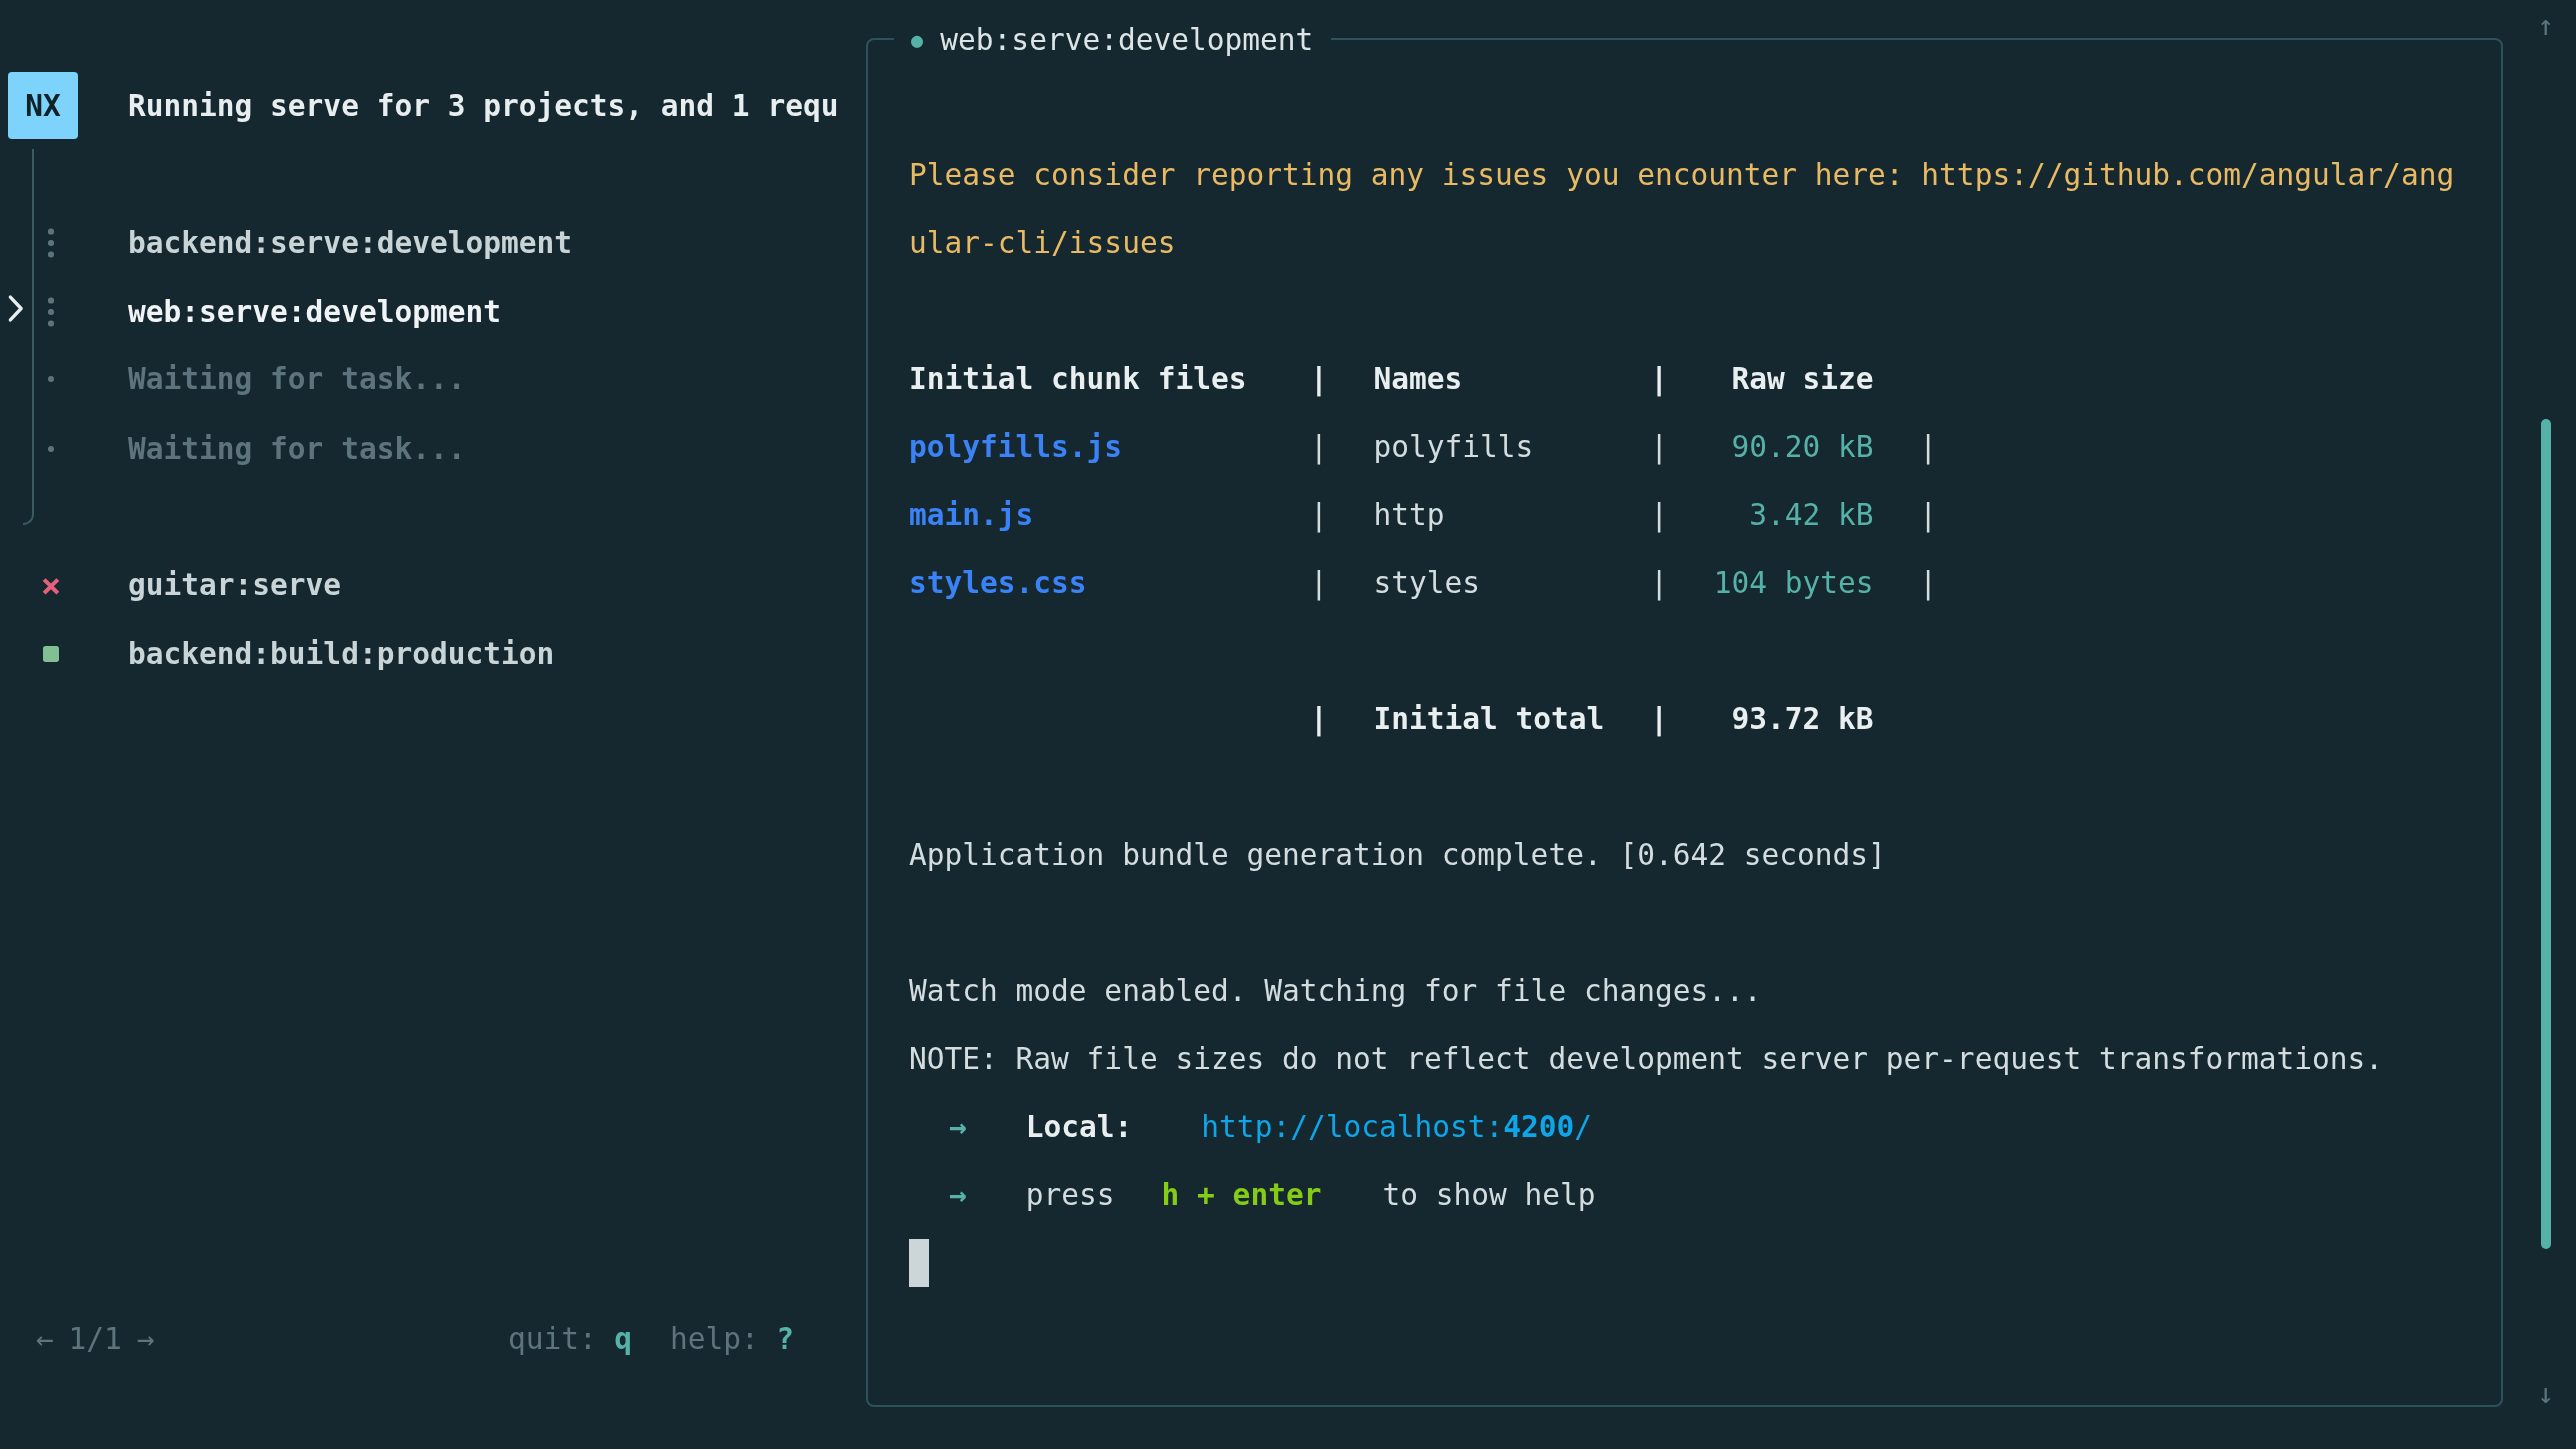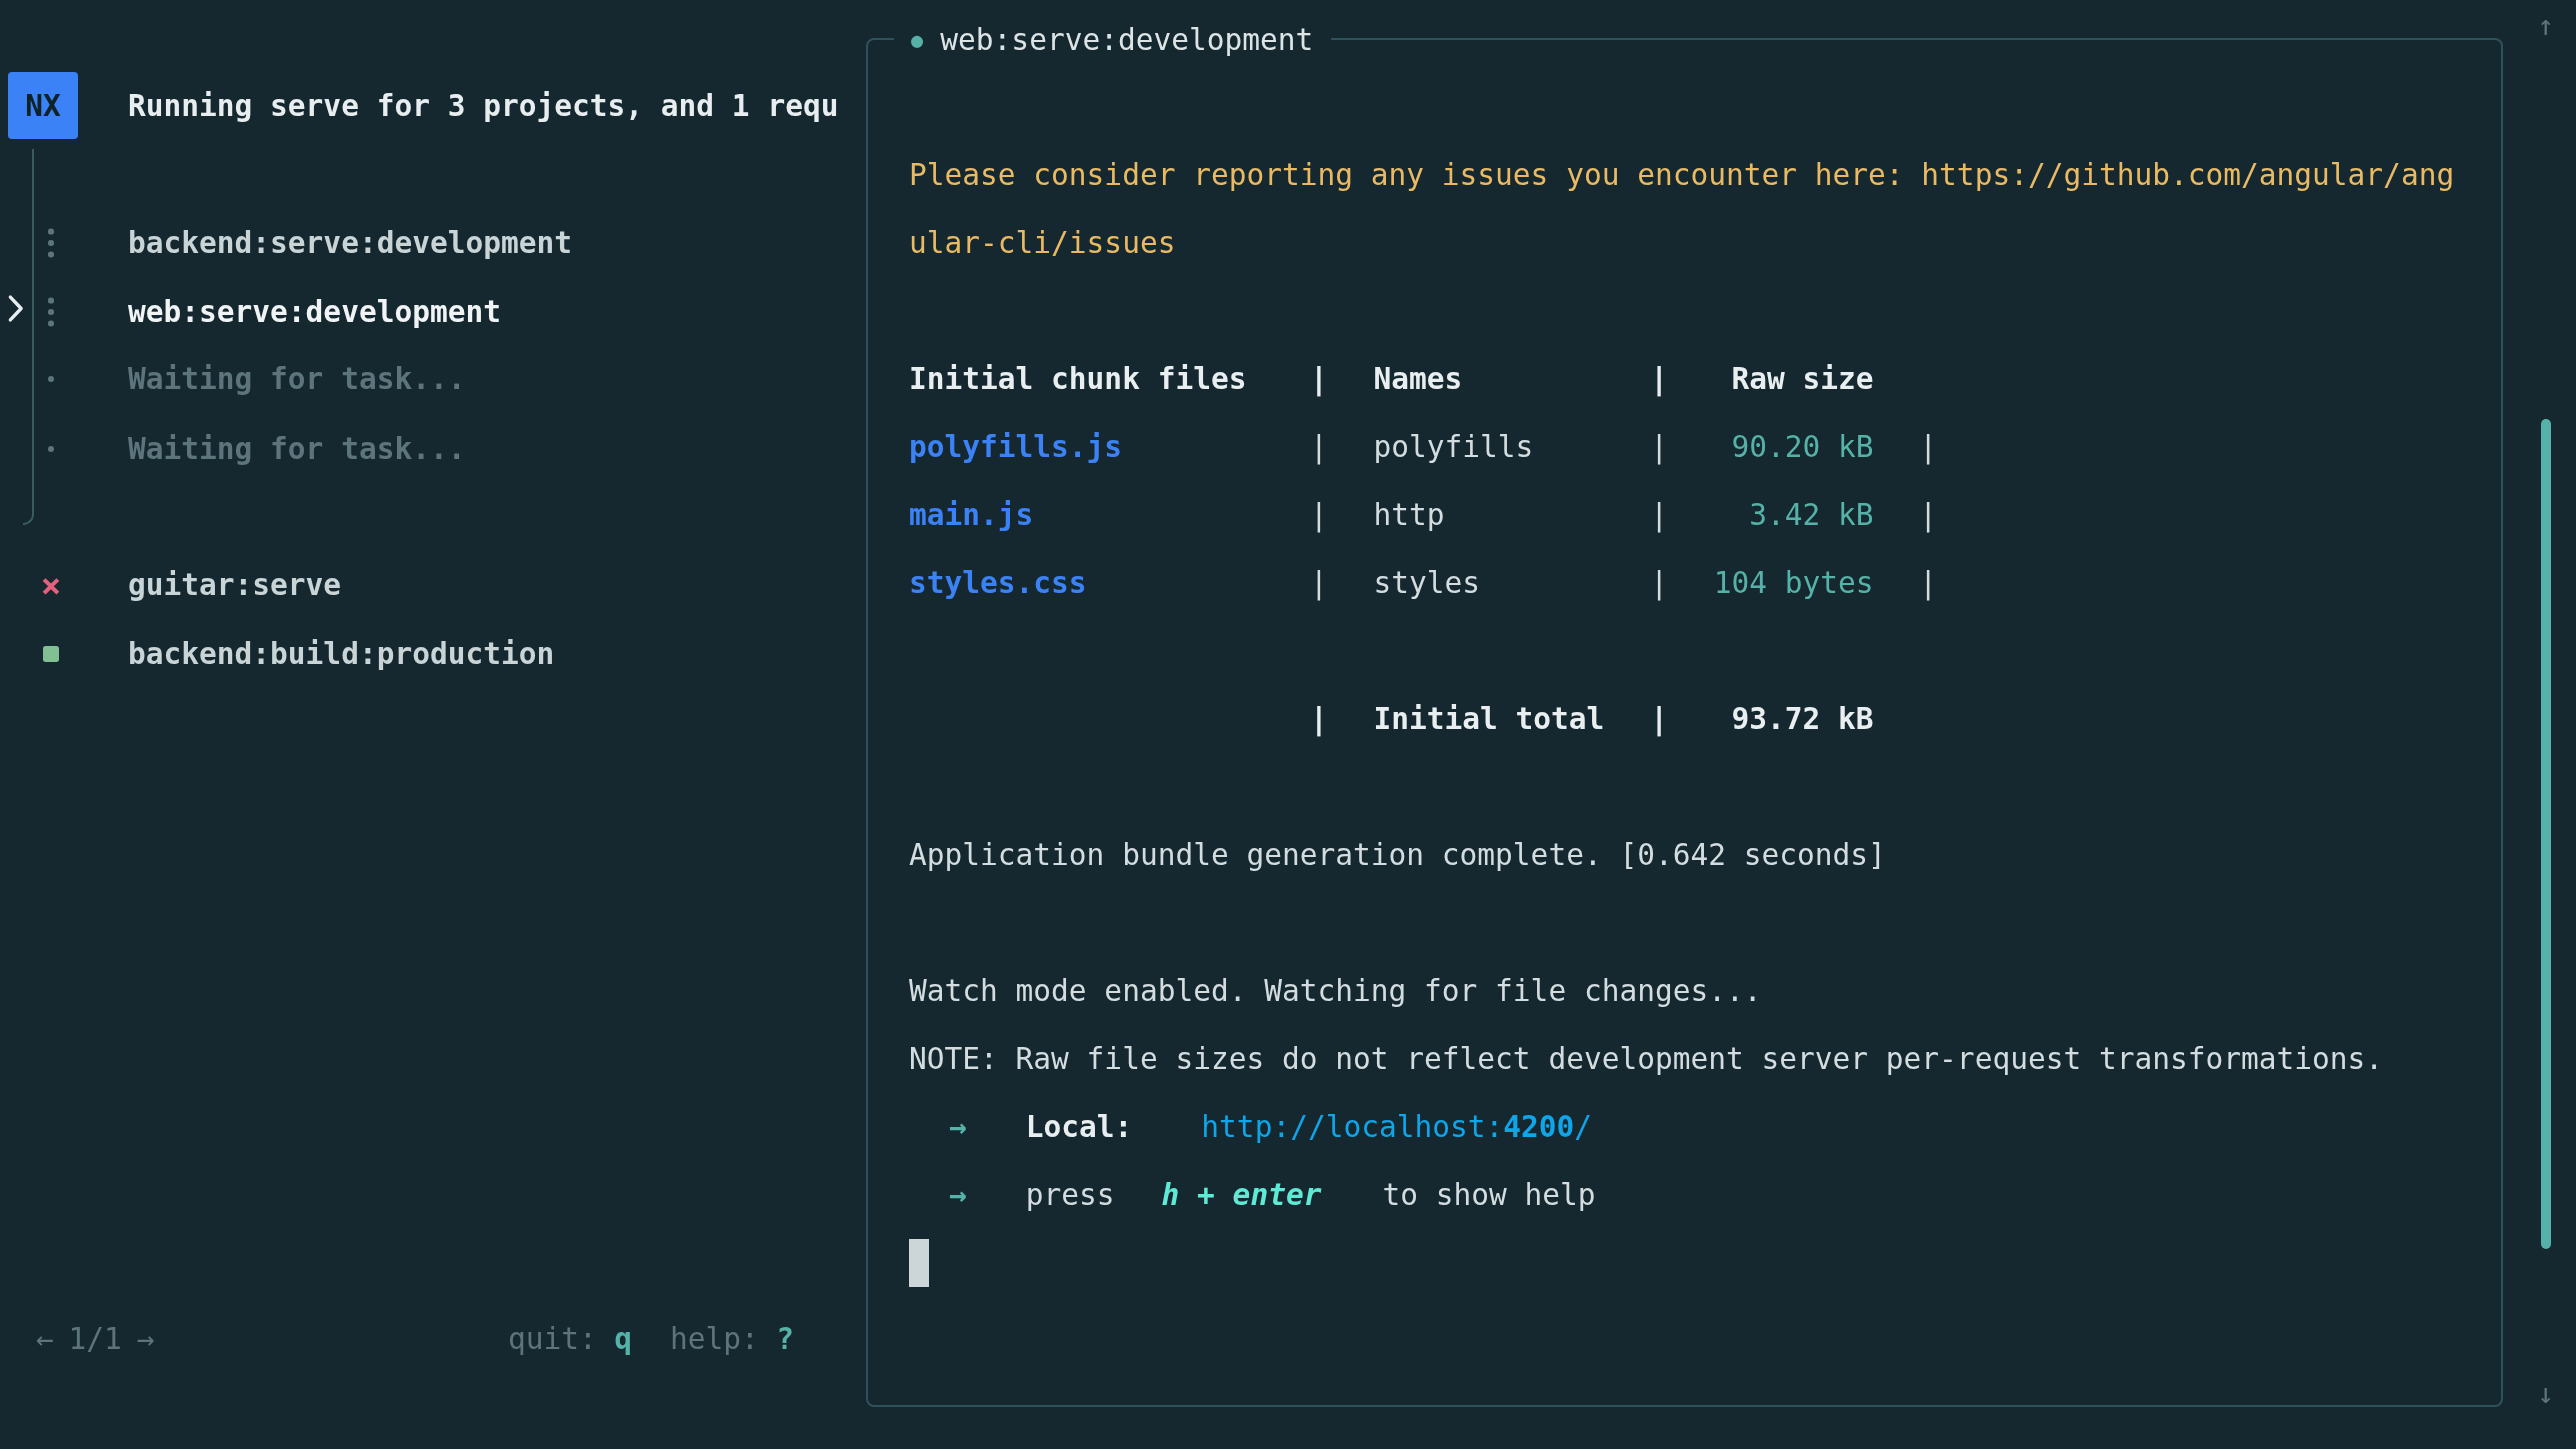--- a/index.html
+++ b/index.html
@@ -10,21 +10,21 @@
     font-size:29.5px;
     color:#d3dcdf;
     overflow:hidden;
     position:relative;
   }
 
   
   .sidebar { position:absolute; left:0; top:0; width:866px; height:1449px; overflow:hidden; }
   .nx-badge {
     position:absolute; left:8px; top:72px; width:70px; height:67px;
-    background:#3b82f6; color:#0e2227; font-weight:bold; font-size:29.5px;
+    background:#7dd3fc; color:#0e2227; font-weight:bold; font-size:29.5px;
     display:flex; align-items:center; justify-content:center; border-radius:4px;
   }
   .sidebar-title {
     position:absolute; left:128px; top:87px; height:38px; line-height:38px;
     font-weight:bold; color:#e8eef0; white-space:nowrap; width:734px; overflow:hidden;
   }
   .connector {
     position:absolute; left:23px; top:149px; width:11.4px; height:376px;
     border-right:2px solid #3b5b63; border-bottom:2px solid #3b5b63;
     border-bottom-right-radius:10.7px;
@@ -73,21 +73,21 @@
   .hdr span  { color:#e9eef0; font-weight:bold; }
   .total span { color:#e9eef0; font-weight:bold; }
   .total .cell-size { color:#e9eef0; }
 
   .indent { padding-left:40px; }
   .tui-arrow { color:#56b2a8; font-weight:bold; margin-right:31px; }
   .local-label { color:#e9eef0; font-weight:bold; }
   .local-url { color:#0ea5e9; margin-left:41px;text-align:right; }
   .local-port { font-weight:bold; }
   .press-pre { color:#d3dcdf; }
-  .press-keys { color:#5eead4; font-weight:bold; margin-left:19px;font-style:italic; }
+  .press-keys { color:#84cc16; font-weight:bold; margin-left:19px; }
   .press-post { color:#d3dcdf; margin-left:33px; }
   .cursor-block { width:20px; height:48px; background:#ccd6d8; }
 
   
   .scrollbar { position:absolute; left:2530px; top:0; width:32px; height:1449px; }
   .scroll-arrow { position:absolute; left:0; width:32px; text-align:center; color:#5d747c; font-size:28px; }
   .scroll-up { top:9.4px; }
   .scroll-down { top:1377px; }
   .scroll-thumb { position:absolute; left:10.7px; width:10.7px; top:419px; height:830px; background:#56b2a8; border-radius:5.4px; }
 </style>

